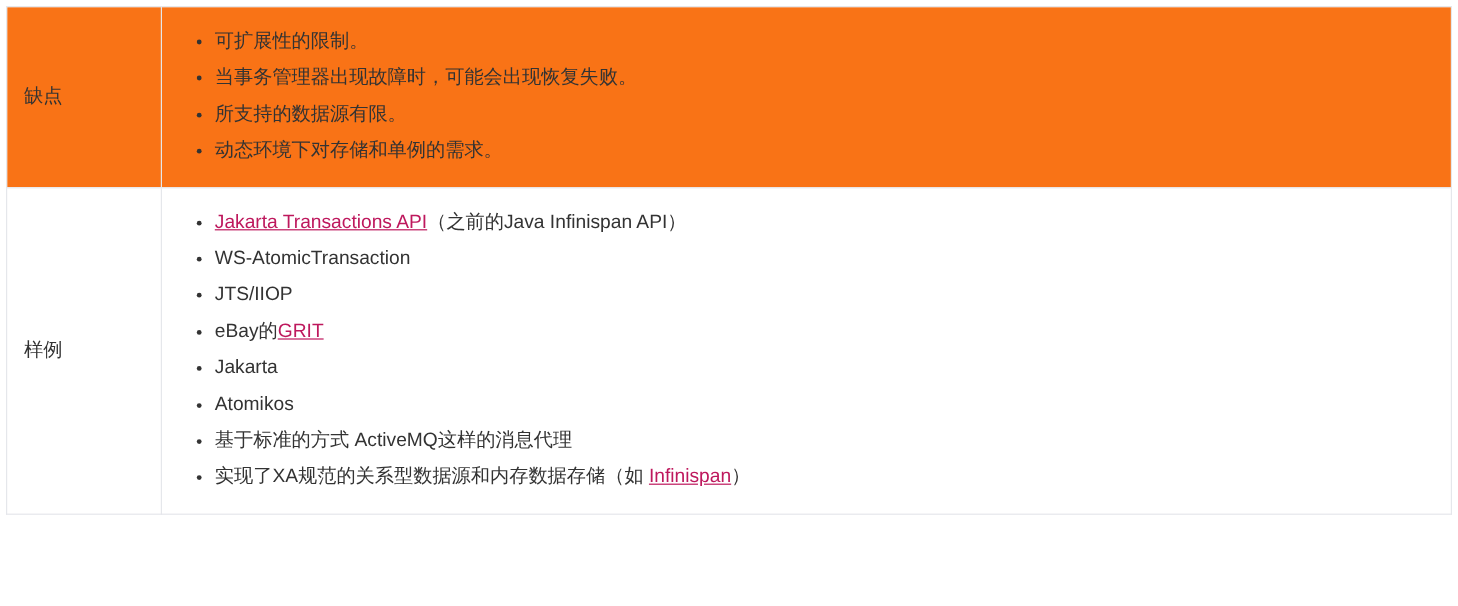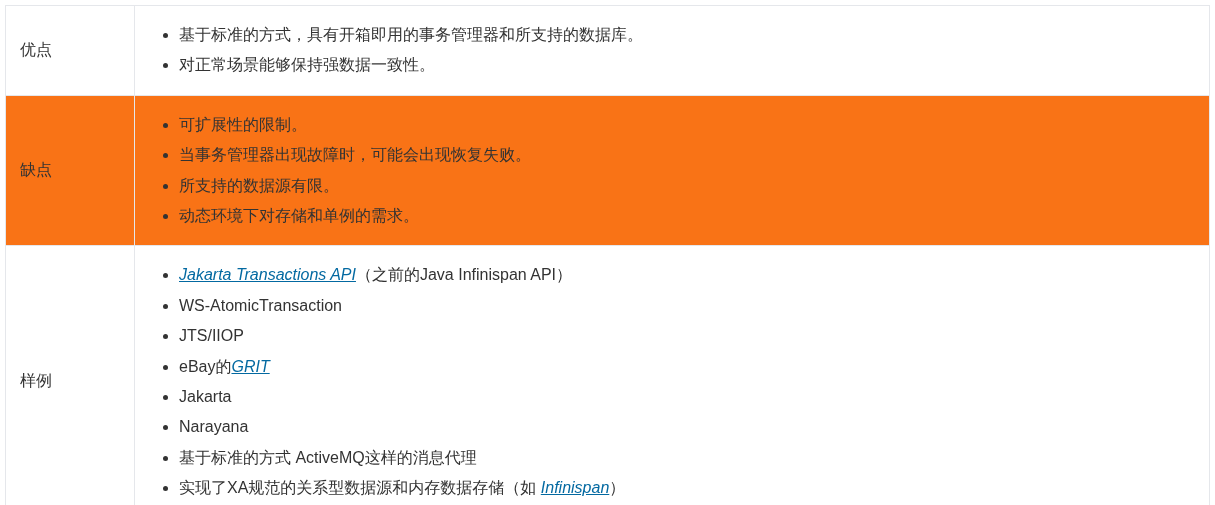--- a/index.html
+++ b/index.html
@@ -30,59 +30,49 @@
   }
   ul {
     margin: 4px 0;
     padding-left: 30px;
   }
   li {
     line-height: 1.9;
     color: #333;
   }
   a {
-    color: #0369a1;
+    color: #be185d;
     text-decoration: underline;
-    font-style: italic;
   }
 </style>
 </head>
 <body>
 
 <table>
   <tbody id="tbody">
-      <tr>
-        <td class="label">优点</td>
-        <td>
-          <ul>
-            <li><span>基于标准的方式，具有开箱即用的事务管理器和所支持的数据库。</span></li>
-            <li><span>对正常场景能够保持强数据一致性。</span></li>
-          </ul>
-        </td>
-      </tr>
       <tr class="shaded">
         <td class="label">缺点</td>
         <td>
           <ul>
             <li><span>可扩展性的限制。</span></li>
             <li><span>当事务管理器出现故障时，可能会出现恢复失败。</span></li>
             <li><span>所支持的数据源有限。</span></li>
             <li><span>动态环境下对存储和单例的需求。</span></li>
           </ul>
         </td>
       </tr>
       <tr>
         <td class="label">样例</td>
         <td>
           <ul>
             <li><a href="#">Jakarta Transactions API</a><span>（之前的Java Infinispan API）</span></li>
             <li><span>WS-AtomicTransaction</span></li>
             <li><span>JTS/IIOP</span></li>
             <li><span>eBay的</span><a href="#">GRIT</a></li>
             <li><span>Jakarta</span></li>
-            <li><span>Narayana</span></li>
+            <li><span>Atomikos</span></li>
             <li><span>基于标准的方式 ActiveMQ这样的消息代理</span></li>
             <li><span>实现了XA规范的关系型数据源和内存数据存储（如 </span><a href="#">Infinispan</a><span>）</span></li>
           </ul>
         </td>
       </tr>
     </tbody>
 </table>
 
 </body></html>

